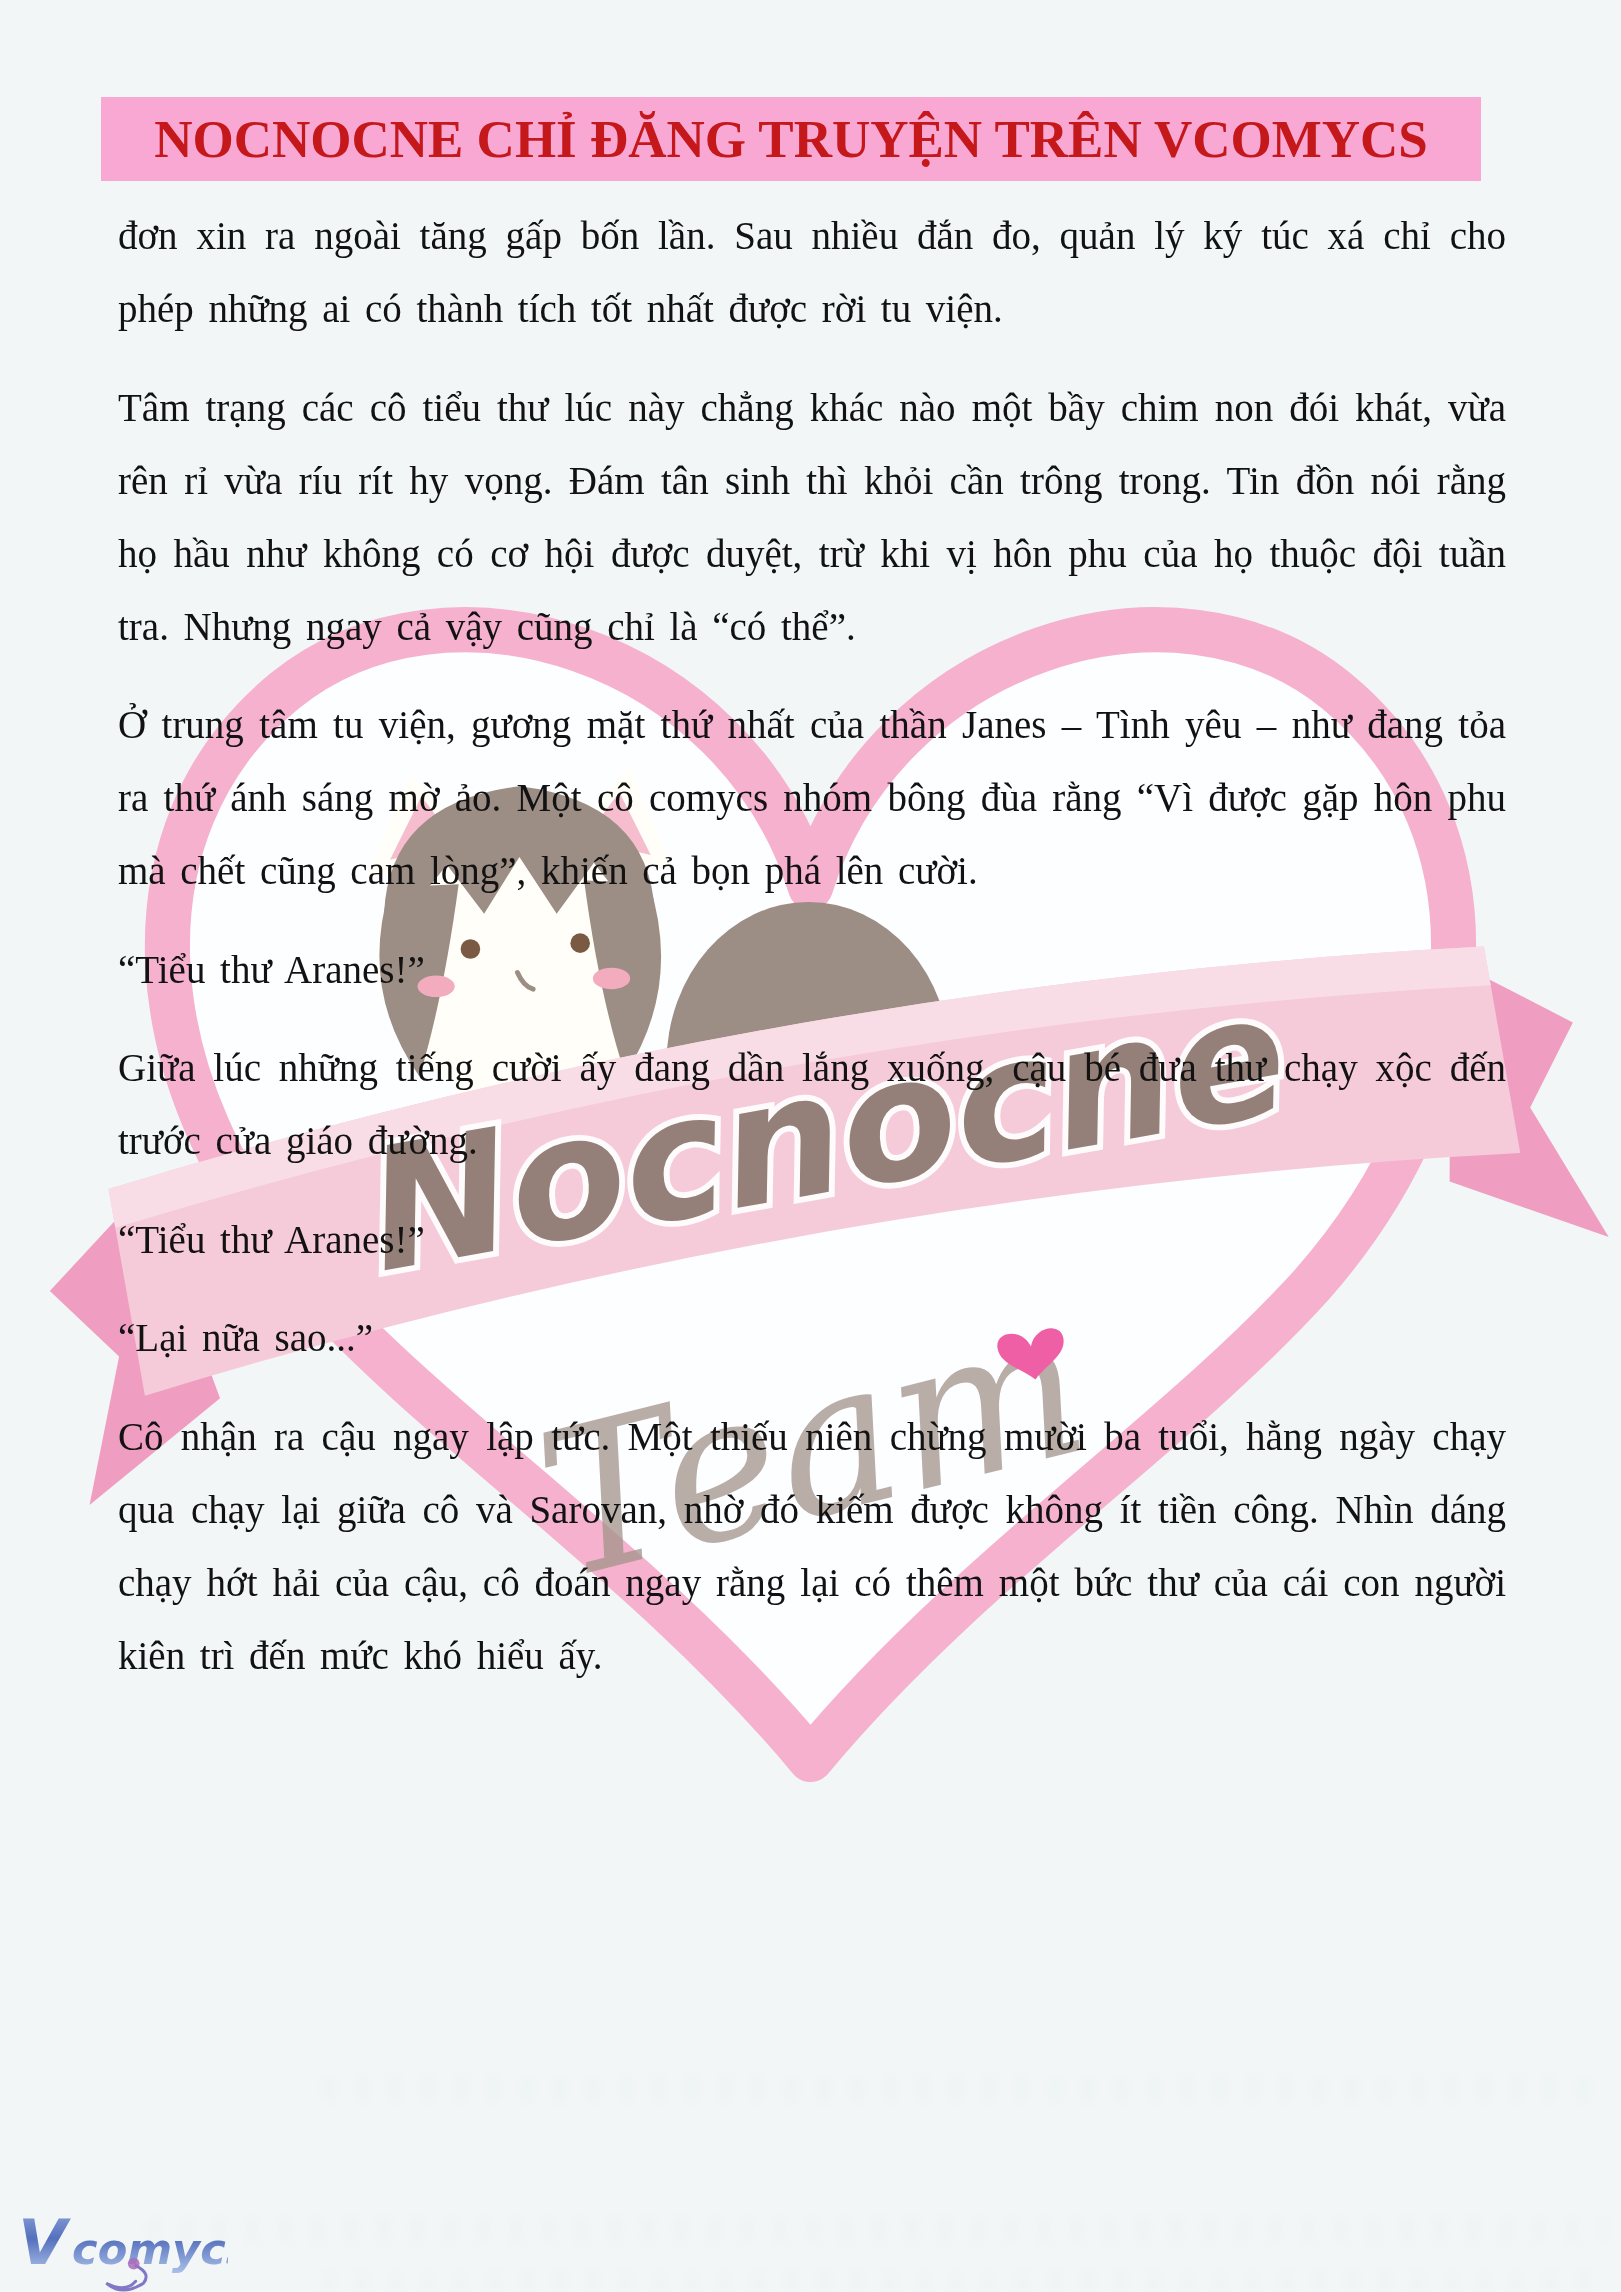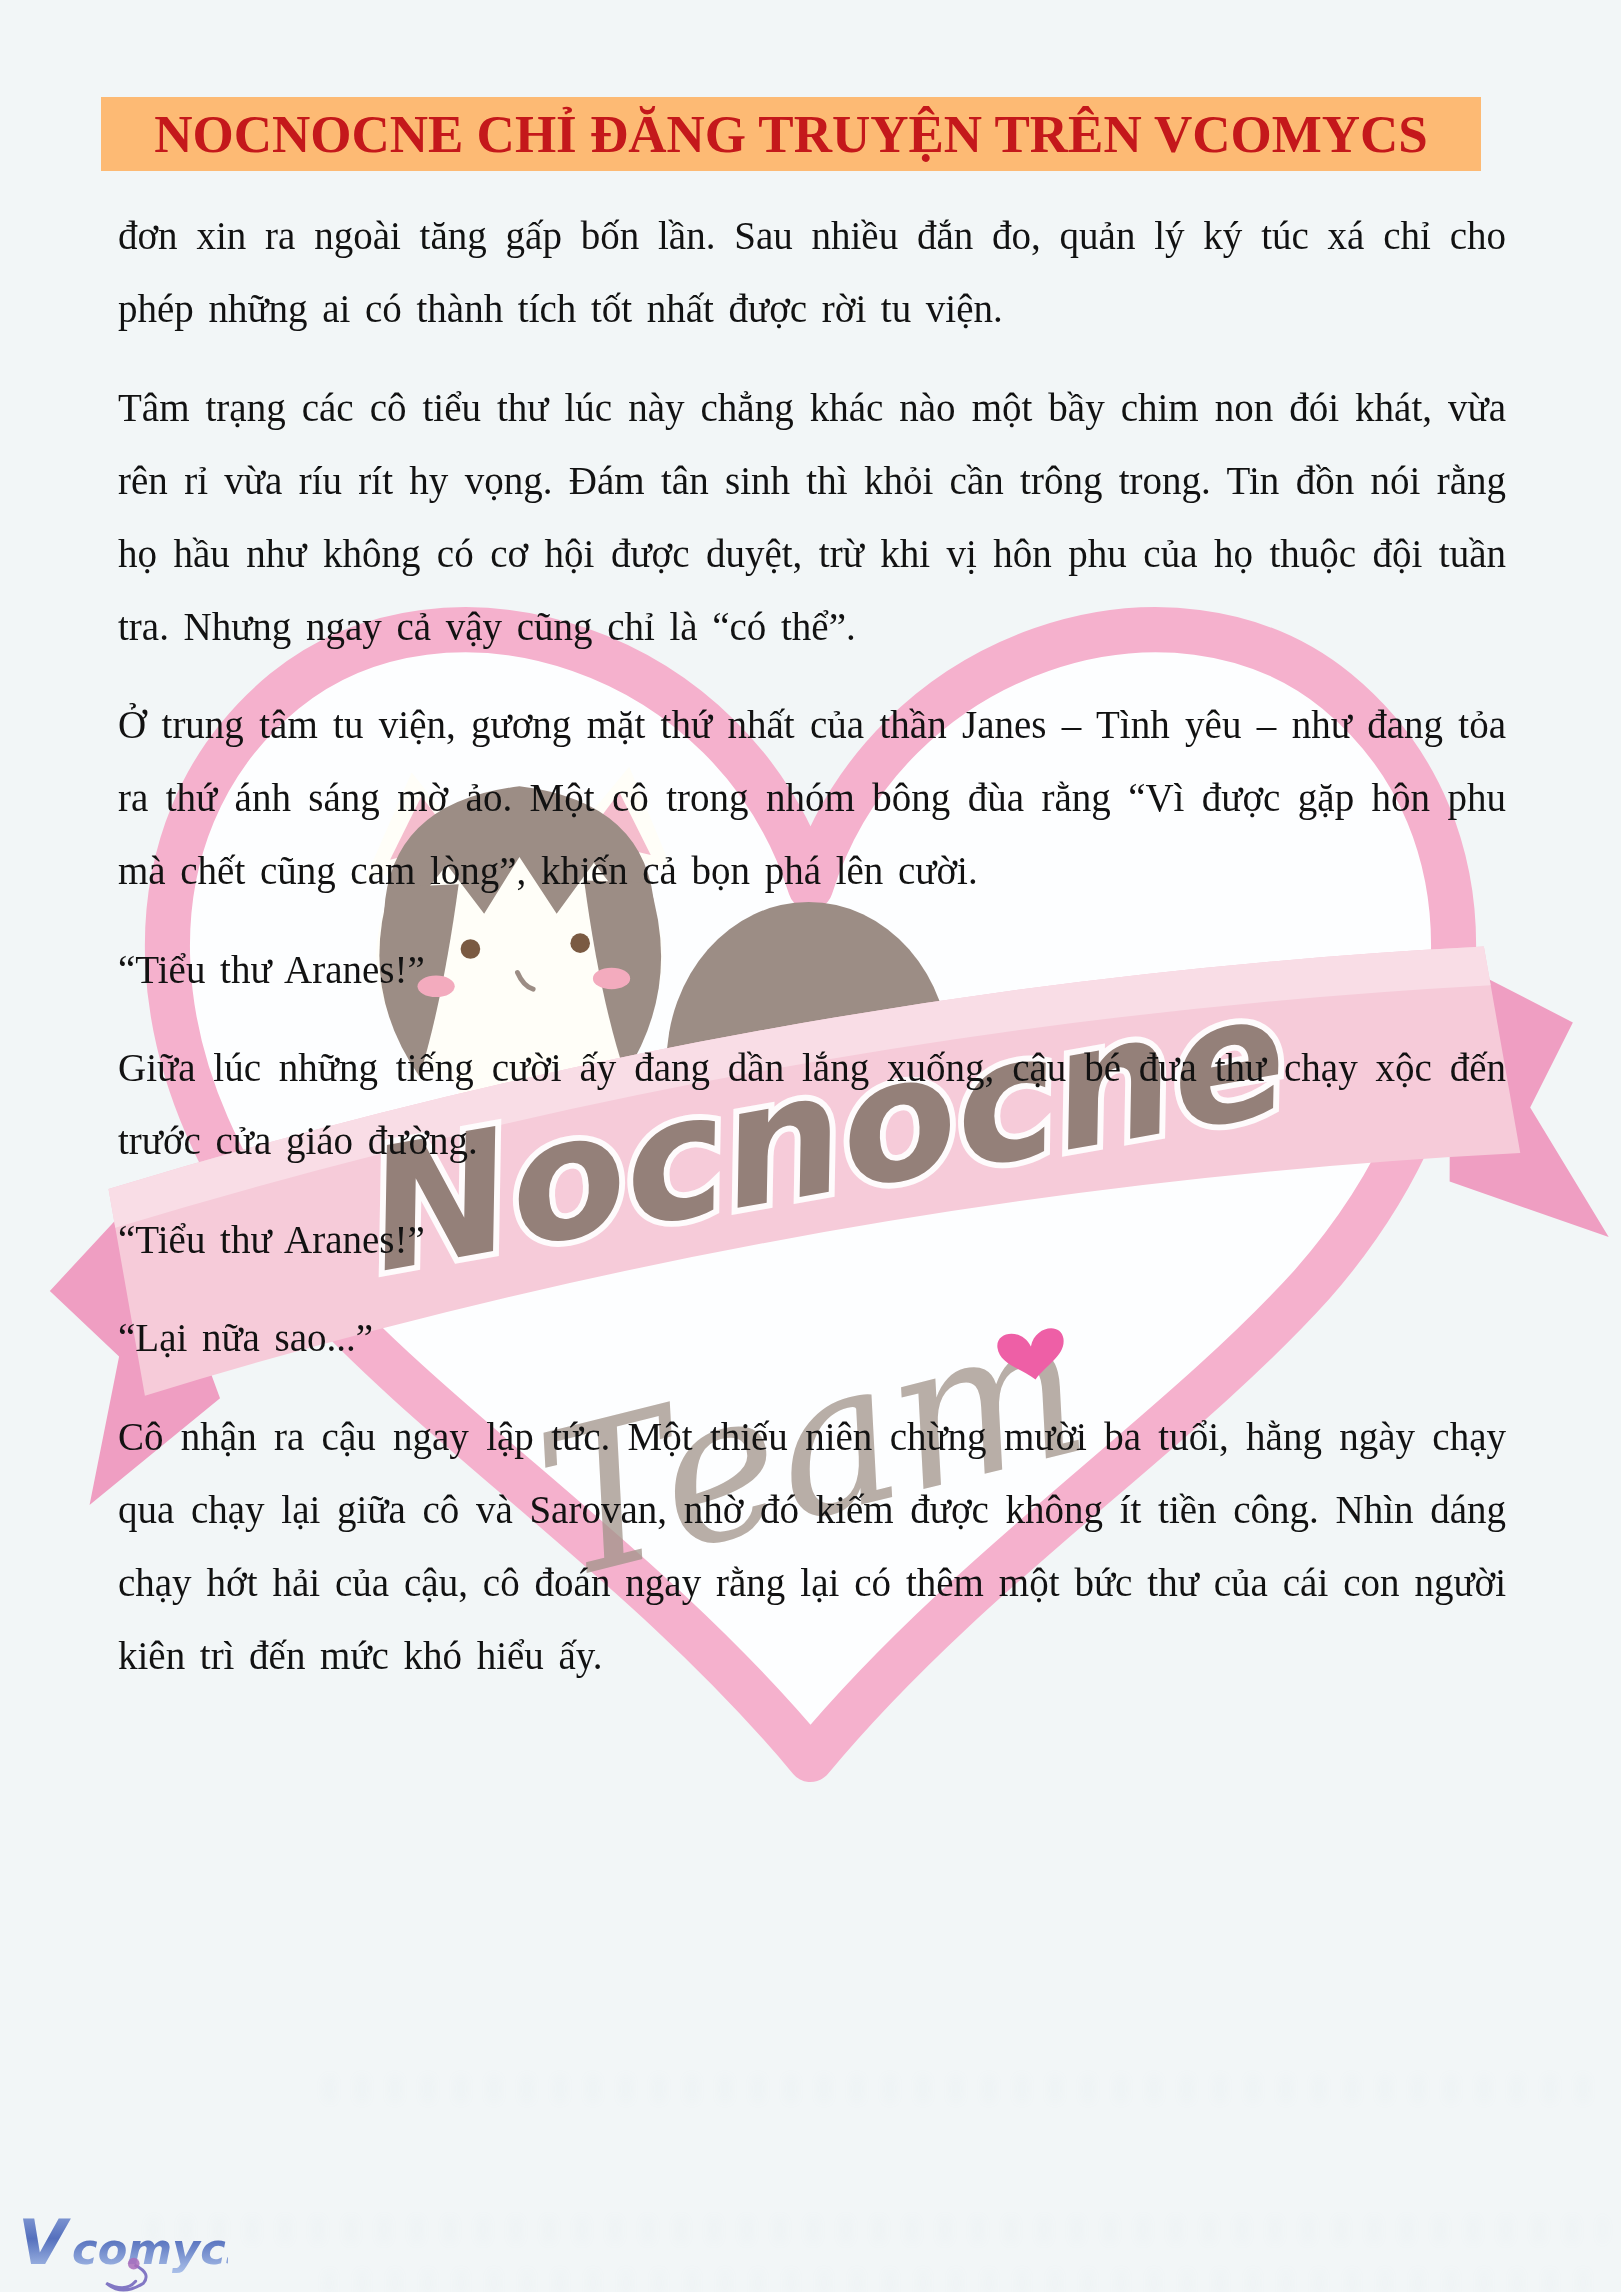--- a/index.html
+++ b/index.html
@@ -5,22 +5,22 @@
   html,body{margin:0;padding:0;background:#e8ecee;}
   .page{
     position:relative;
     width:1621px;height:2293px;
     background:#f2f6f7;
     overflow:hidden;
     font-family:"Liberation Serif","DejaVu Serif",serif;
   }
   .wm{position:absolute;left:0;top:0;width:1621px;height:2293px;}
   .header-band{
-    position:absolute;left:101px;top:97px;width:1380px;height:74px;
-    background:#fdba74;
+    position:absolute;left:101px;top:97px;width:1380px;height:84px;
+    background:#f9a8d4;
     display:flex;align-items:center;justify-content:center;
   }
   .header-band span{
     font-weight:bold;font-size:53px;letter-spacing:0px;
     color:#c4181b;white-space:nowrap;
   }
   .story{
     position:absolute;left:118px;top:199px;width:1388px;
     font-size:39px;line-height:73px;color:#121212;
     text-align:justify;word-spacing:4.9px;
@@ -81,21 +81,21 @@
     <path fill="#ee5fa6" transform="translate(1050 1360) scale(3.4) rotate(-8)" d="M0 4 C -2 -2 -10 -2 -10 3 C -10 8 -4 10 0 14 C 4 10 10 8 10 3 C 10 -2 2 -2 0 4 Z"></path>
   </svg>
 
   <div class="header-band">
     <span>NOCNOCNE CHỈ ĐĂNG TRUYỆN TRÊN VCOMYCS</span>
   </div>
 
   <div class="story">
       <p>đơn xin ra ngoài tăng gấp bốn lần. Sau nhiều đắn đo, quản lý ký túc xá chỉ cho phép những ai có thành tích tốt nhất được rời tu viện.</p>
       <p>Tâm trạng các cô tiểu thư lúc này chẳng khác nào một bầy chim non đói khát, vừa rên rỉ vừa ríu rít hy vọng. Đám tân sinh thì khỏi cần trông trong. Tin đồn nói rằng họ hầu như không có cơ hội được duyệt, trừ khi vị hôn phu của họ thuộc đội tuần tra. Nhưng ngay cả vậy cũng chỉ là “có thể”.</p>
-      <p>Ở trung tâm tu viện, gương mặt thứ nhất của thần Janes – Tình yêu – như đang tỏa ra thứ ánh sáng mờ ảo. Một cô trong nhóm bông đùa rằng “Vì được gặp hôn phu mà chết cũng cam lòng”, khiến cả bọn phá lên cười.</p>
+      <p>Ở trung tâm tu viện, gương mặt thứ nhất của thần Janes – Tình yêu – như đang tỏa ra thứ ánh sáng mờ ảo. Một cô comycs nhóm bông đùa rằng “Vì được gặp hôn phu mà chết cũng cam lòng”, khiến cả bọn phá lên cười.</p>
       <p>“Tiểu thư Aranes!”</p>
       <p>Giữa lúc những tiếng cười ấy đang dần lắng xuống, cậu bé đưa thư chạy xộc đến trước cửa giáo đường.</p>
       <p>“Tiểu thư Aranes!”</p>
       <p>“Lại nữa sao...”</p>
       <p>Cô nhận ra cậu ngay lập tức. Một thiếu niên chừng mười ba tuổi, hằng ngày chạy qua chạy lại giữa cô và Sarovan, nhờ đó kiếm được không ít tiền công. Nhìn dáng chạy hớt hải của cậu, cô đoán ngay rằng lại có thêm một bức thư của cái con người kiên trì đến mức khó hiểu ấy.</p>
     </div>
 
   <div class="ghost g1"></div>
   <div class="ghost g2"></div>
   <div class="ghost g3"></div>

